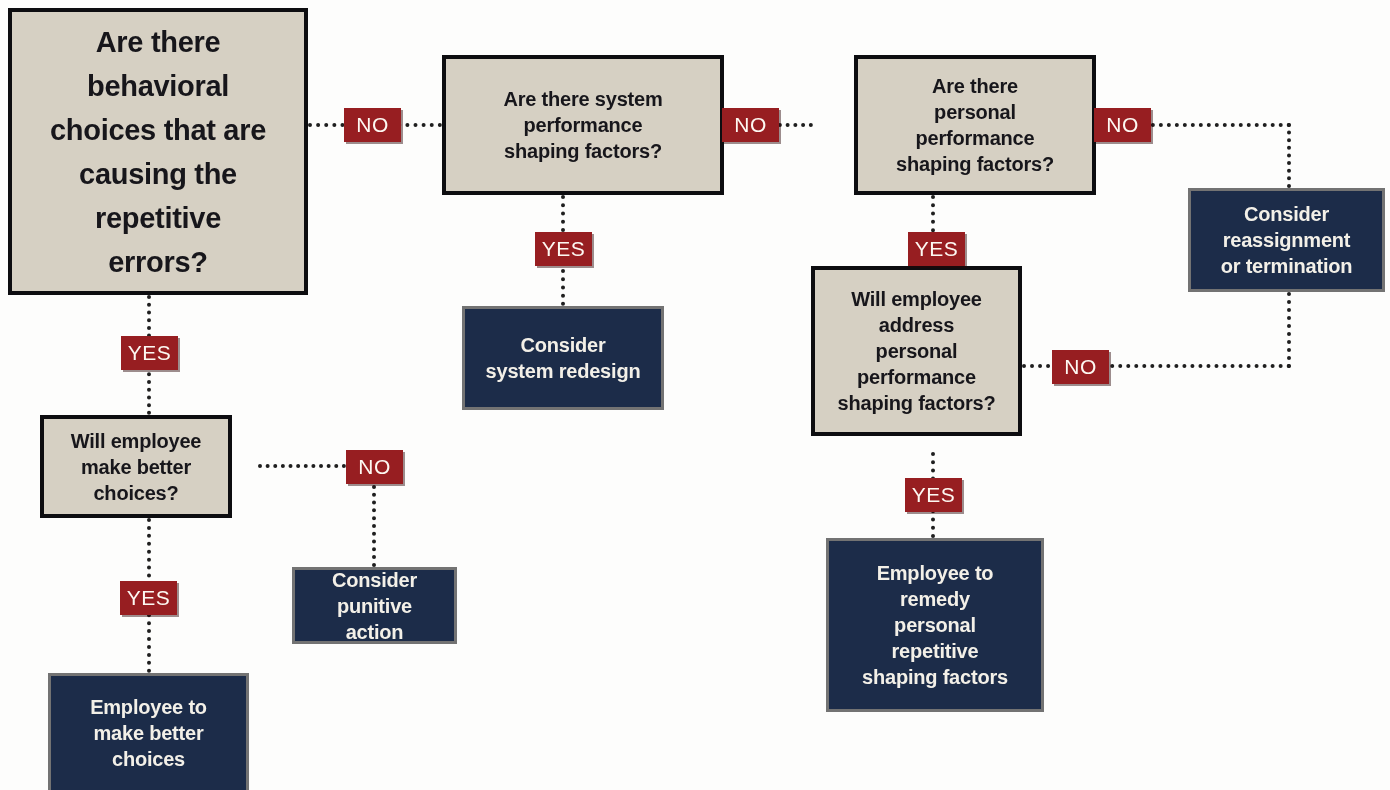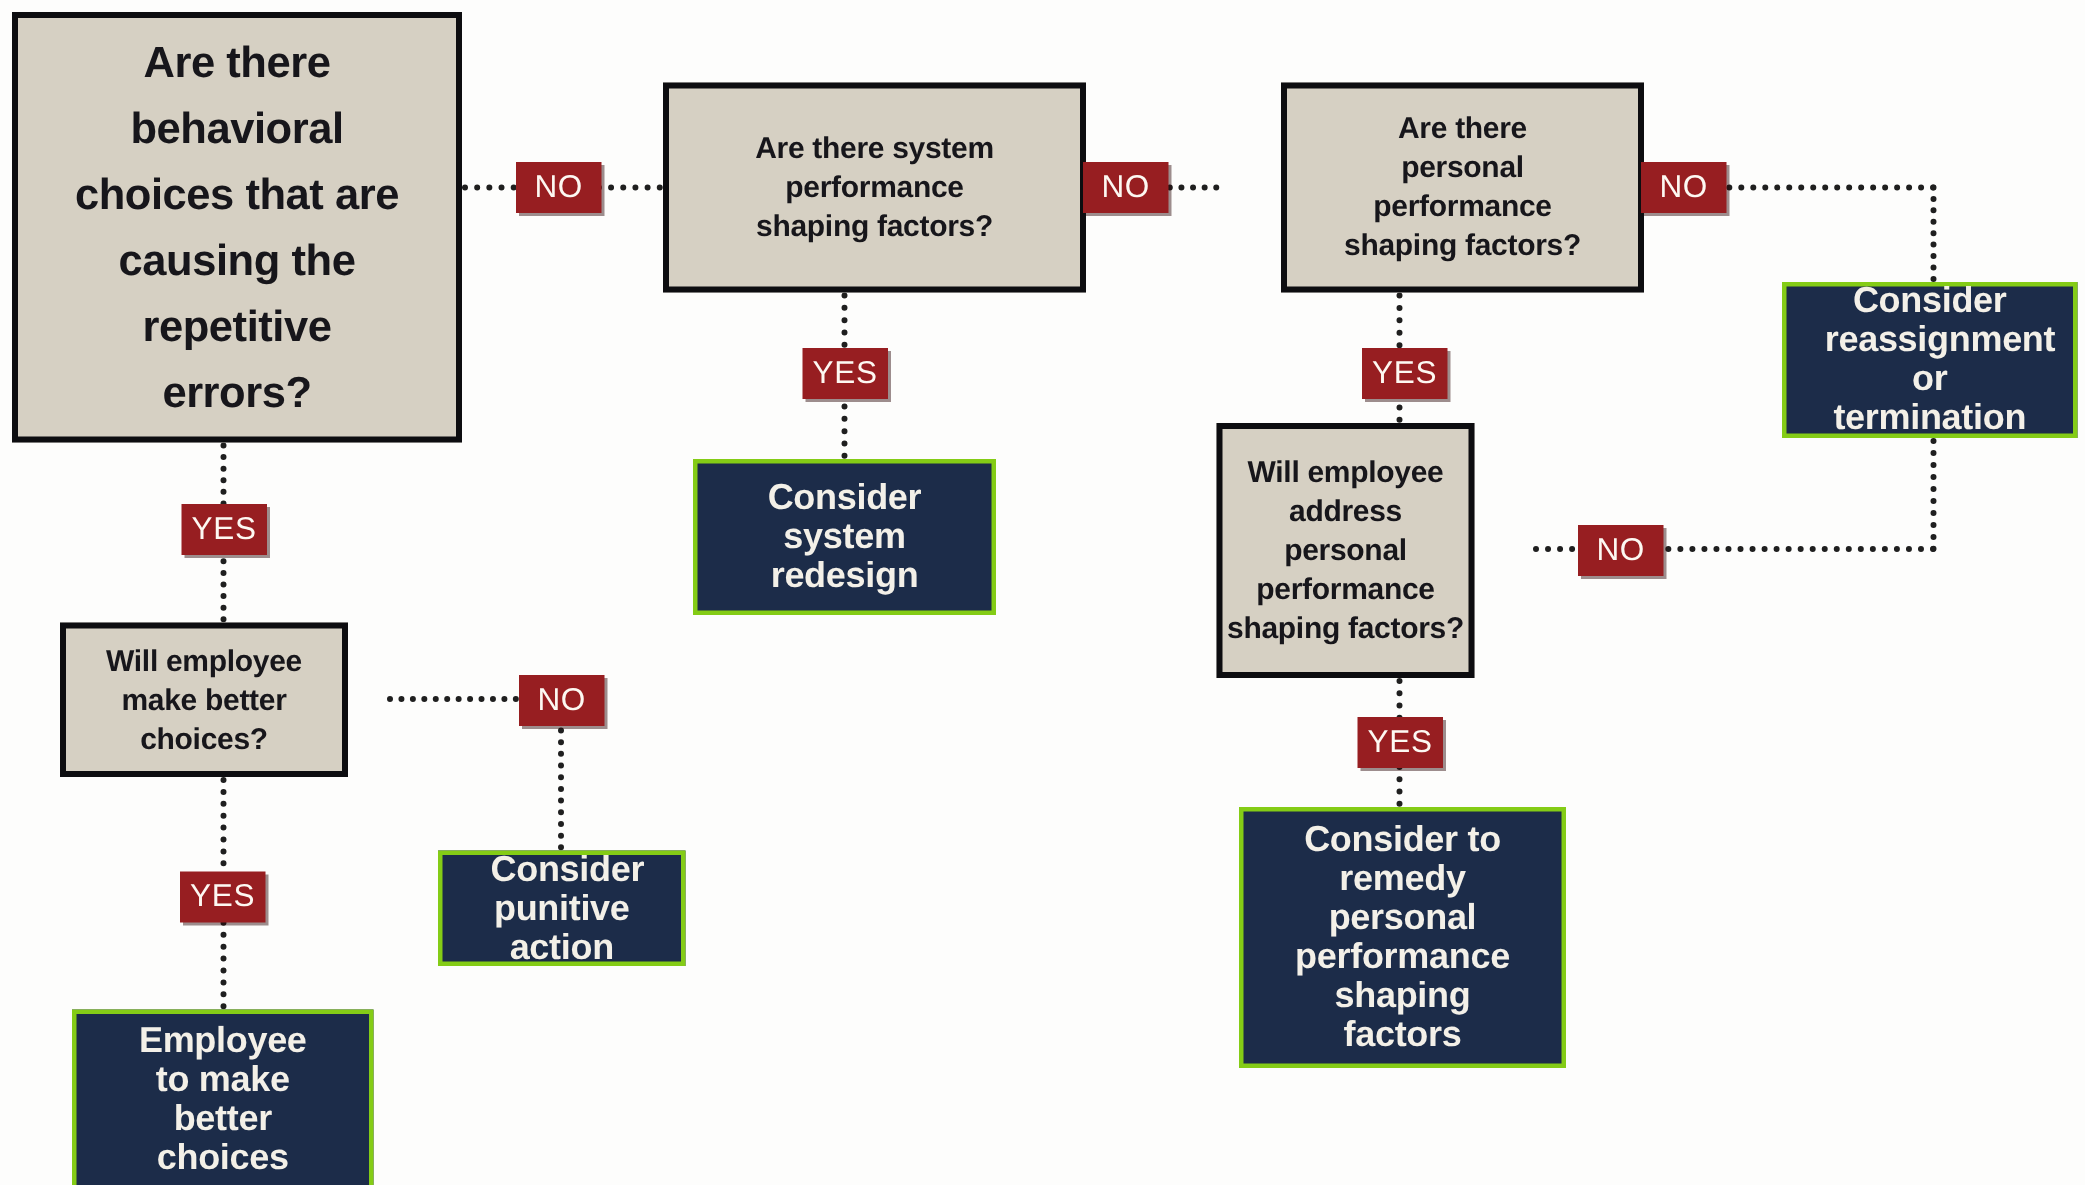--- a/index.html
+++ b/index.html
@@ -13,22 +13,22 @@
     text-align:center;box-sizing:border-box;z-index:2;
   }
   .q{
     background:#d6d0c3;border:4px solid #0d0d10;color:#17161b;
     font-size:20px;line-height:26px;font-weight:700;letter-spacing:-0.2px;justify-content:center;
   }
   .q-big{
     font-size:29px;line-height:44px;font-weight:700;letter-spacing:-0.3px;
   }
   .a{
-    background:#1c2c49;border:3px solid #84cc16;color:#f3f0e8;
-    font-size:24px;line-height:26px;font-weight:700;letter-spacing:-0.2px;
+    background:#1c2c49;border:3px solid #737373;color:#f3f0e8;
+    font-size:20px;line-height:26px;font-weight:700;letter-spacing:-0.2px;
   }
   .txt{display:inline-block;}
   
   .badge{
     position:absolute;width:57px;height:34px;display:flex;align-items:center;justify-content:center;
     background:#971e21;color:#fdf8f2;font-size:21px;font-weight:400;letter-spacing:0.5px;
     z-index:3;box-shadow:2px 2px 0 rgba(40,5,6,0.45);
   }
   
   .hline{position:absolute;height:0;border-top:4px dotted #1f1f1f;z-index:1;}
@@ -58,21 +58,21 @@
   </div>
 
   <div class="node q" style="left:442px;top:55px;width:282px;height:140px">
     <span class="txt" style="max-width:165px">Are there system performance shaping factors?</span>
   </div>
 
   <div class="node q" style="left:854px;top:55px;width:242px;height:140px">
     <span class="txt" style="max-width:170px">Are there personal performance shaping factors?</span>
   </div>
 
-  <div class="node q" style="left:811px;top:282px;width:172px;height:170px">
+  <div class="node q" style="left:811px;top:266px;width:211px;height:170px">
     <span class="txt" style="max-width:160px">Will employee address personal performance shaping factors?</span>
   </div>
 
   <div class="node q" style="left:40px;top:415px;width:192px;height:103px">
     <span class="txt" style="max-width:135px">Will employee make better choices?</span>
   </div>
 
   <div class="node a" style="left:462px;top:306px;width:202px;height:104px">
     <span class="txt" style="max-width:155px">Consider system redesign</span>
   </div>
@@ -83,21 +83,21 @@
 
   <div class="node a" style="left:292px;top:567px;width:165px;height:77px">
     <span class="txt" style="max-width:95px">Consider punitive action</span>
   </div>
 
   <div class="node a" style="left:48px;top:673px;width:201px;height:120px">
     <span class="txt" style="max-width:125px">Employee to make better choices</span>
   </div>
 
   <div class="node a" style="left:826px;top:538px;width:218px;height:174px">
-    <span class="txt" style="max-width:155px">Consider to remedy personal performance shaping factors</span>
+    <span class="txt" style="max-width:155px">Employee to remedy personal repetitive shaping factors</span>
   </div>
 
   <div class="badge" style="left:344px;top:108px">NO</div>
   <div class="badge" style="left:722px;top:108px">NO</div>
   <div class="badge" style="left:1094px;top:108px">NO</div>
   <div class="badge" style="left:1052px;top:350px">NO</div>
   <div class="badge" style="left:346px;top:450px">NO</div>
 
   <div class="badge" style="left:121px;top:336px">YES</div>
   <div class="badge" style="left:535px;top:232px">YES</div>

